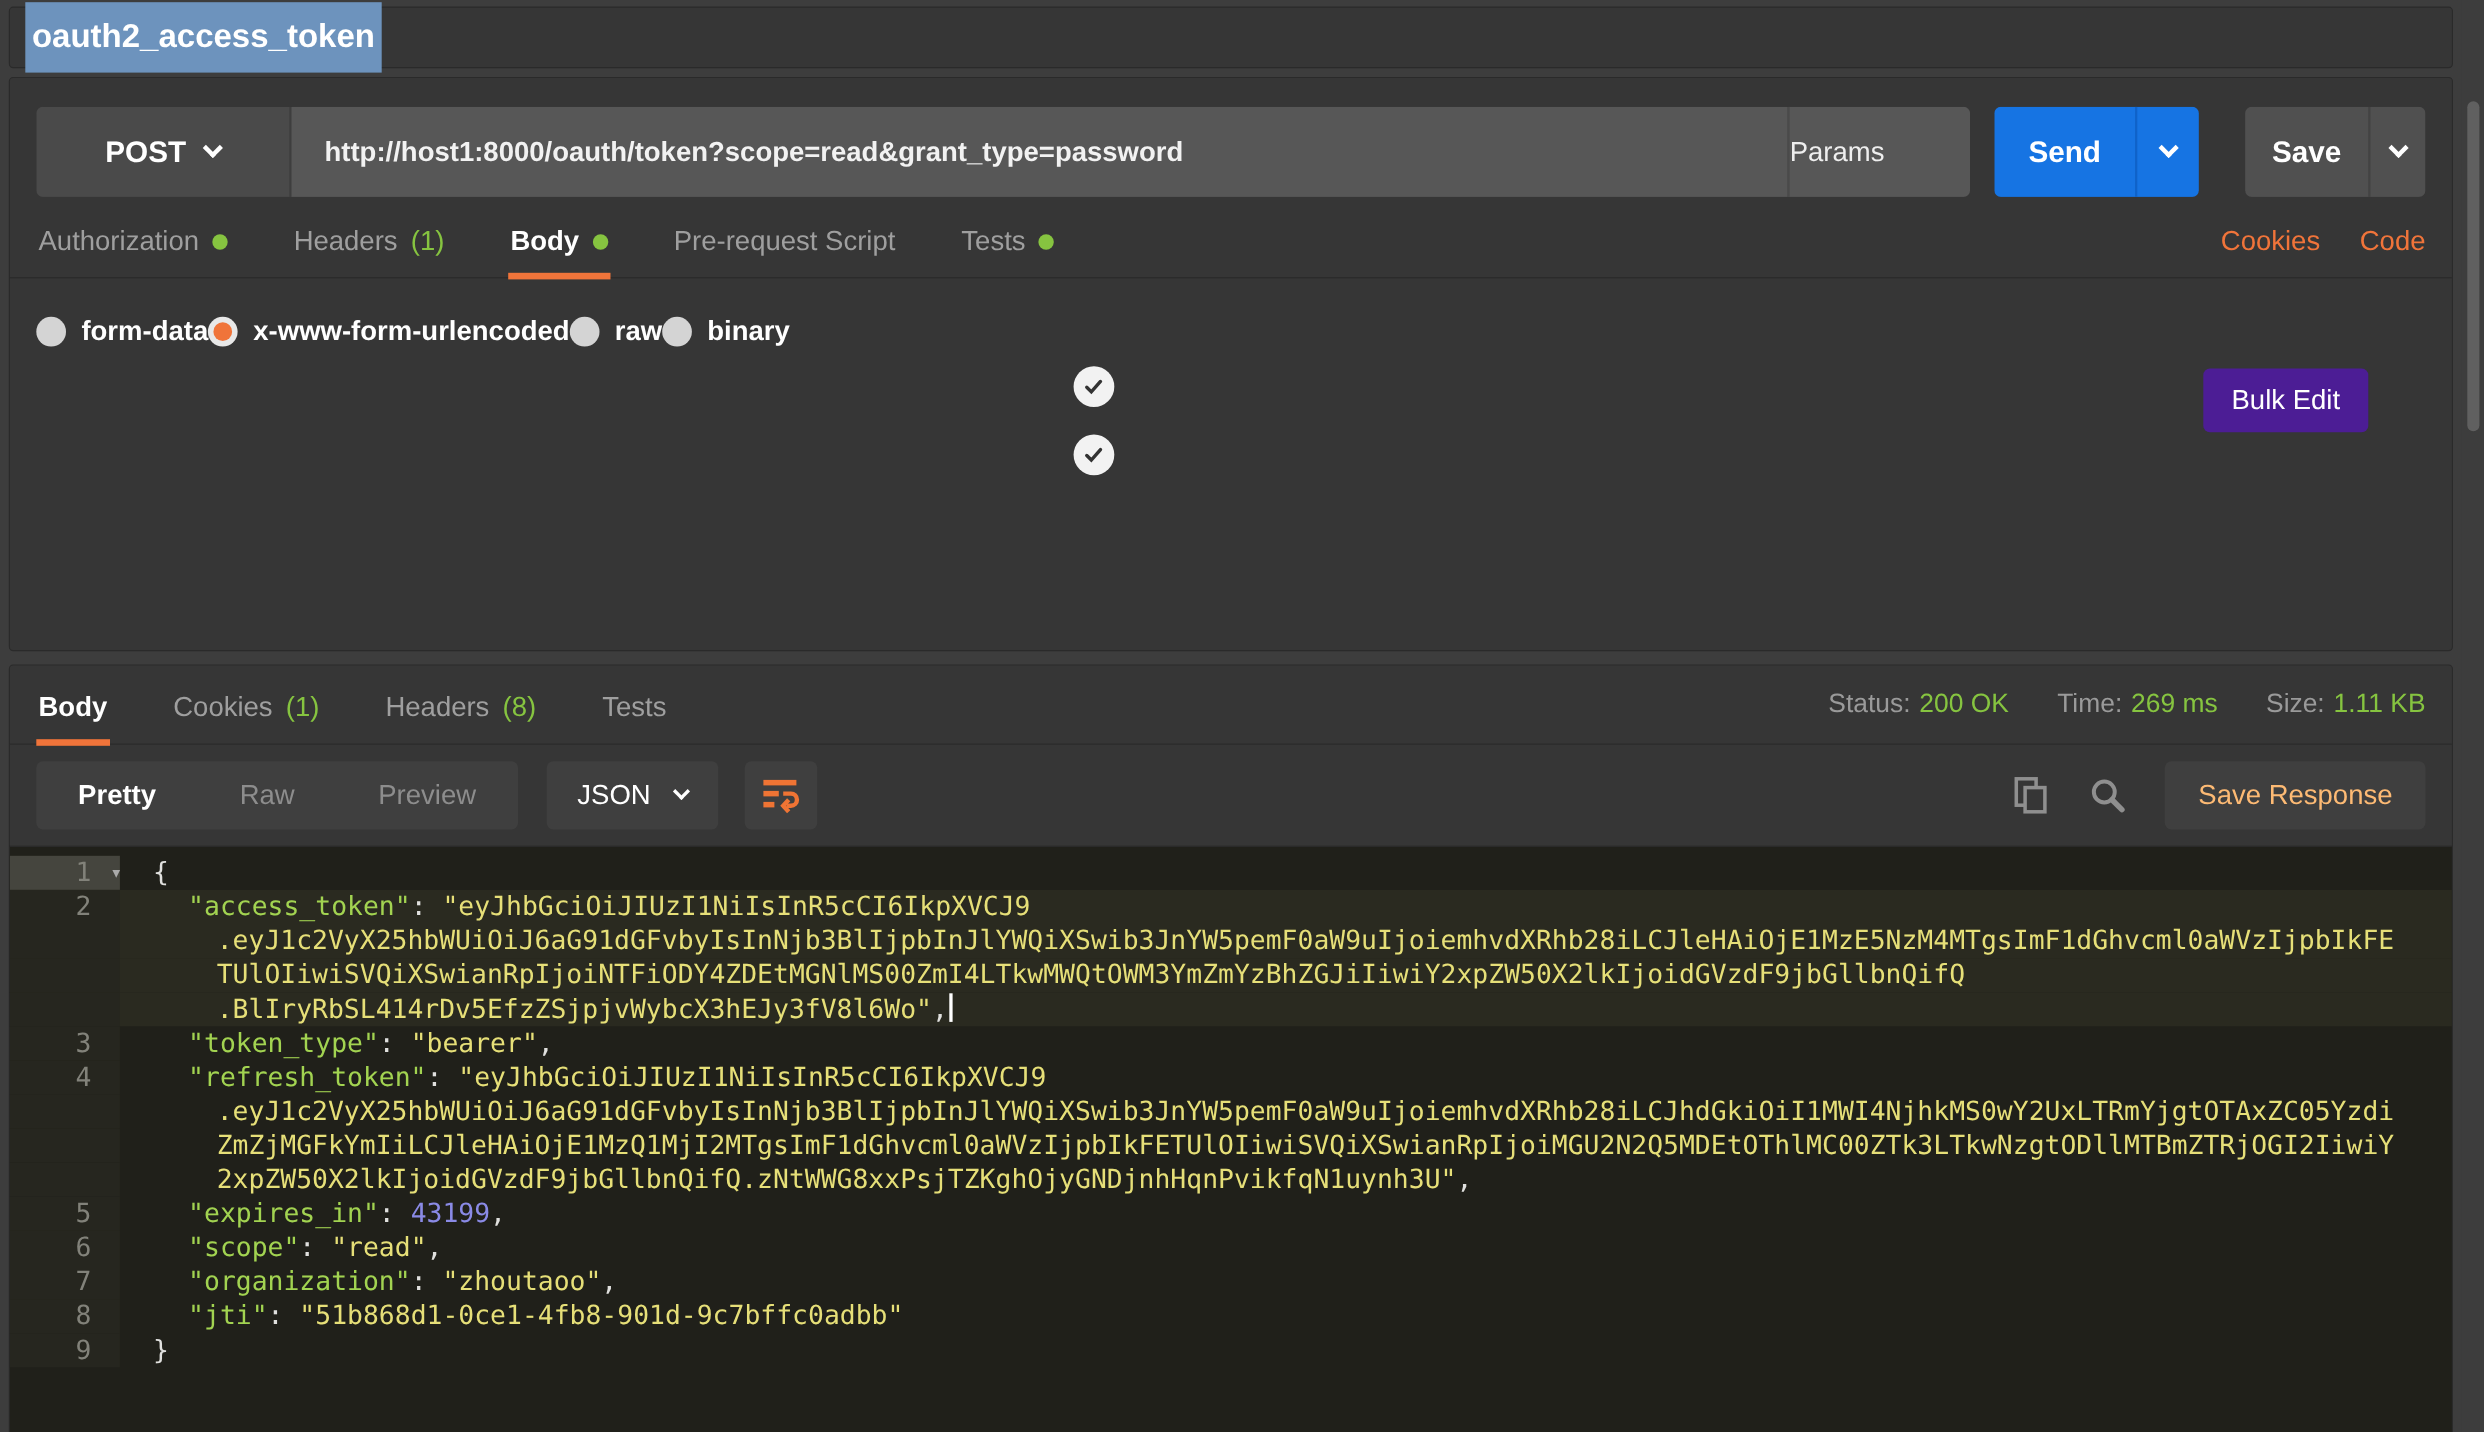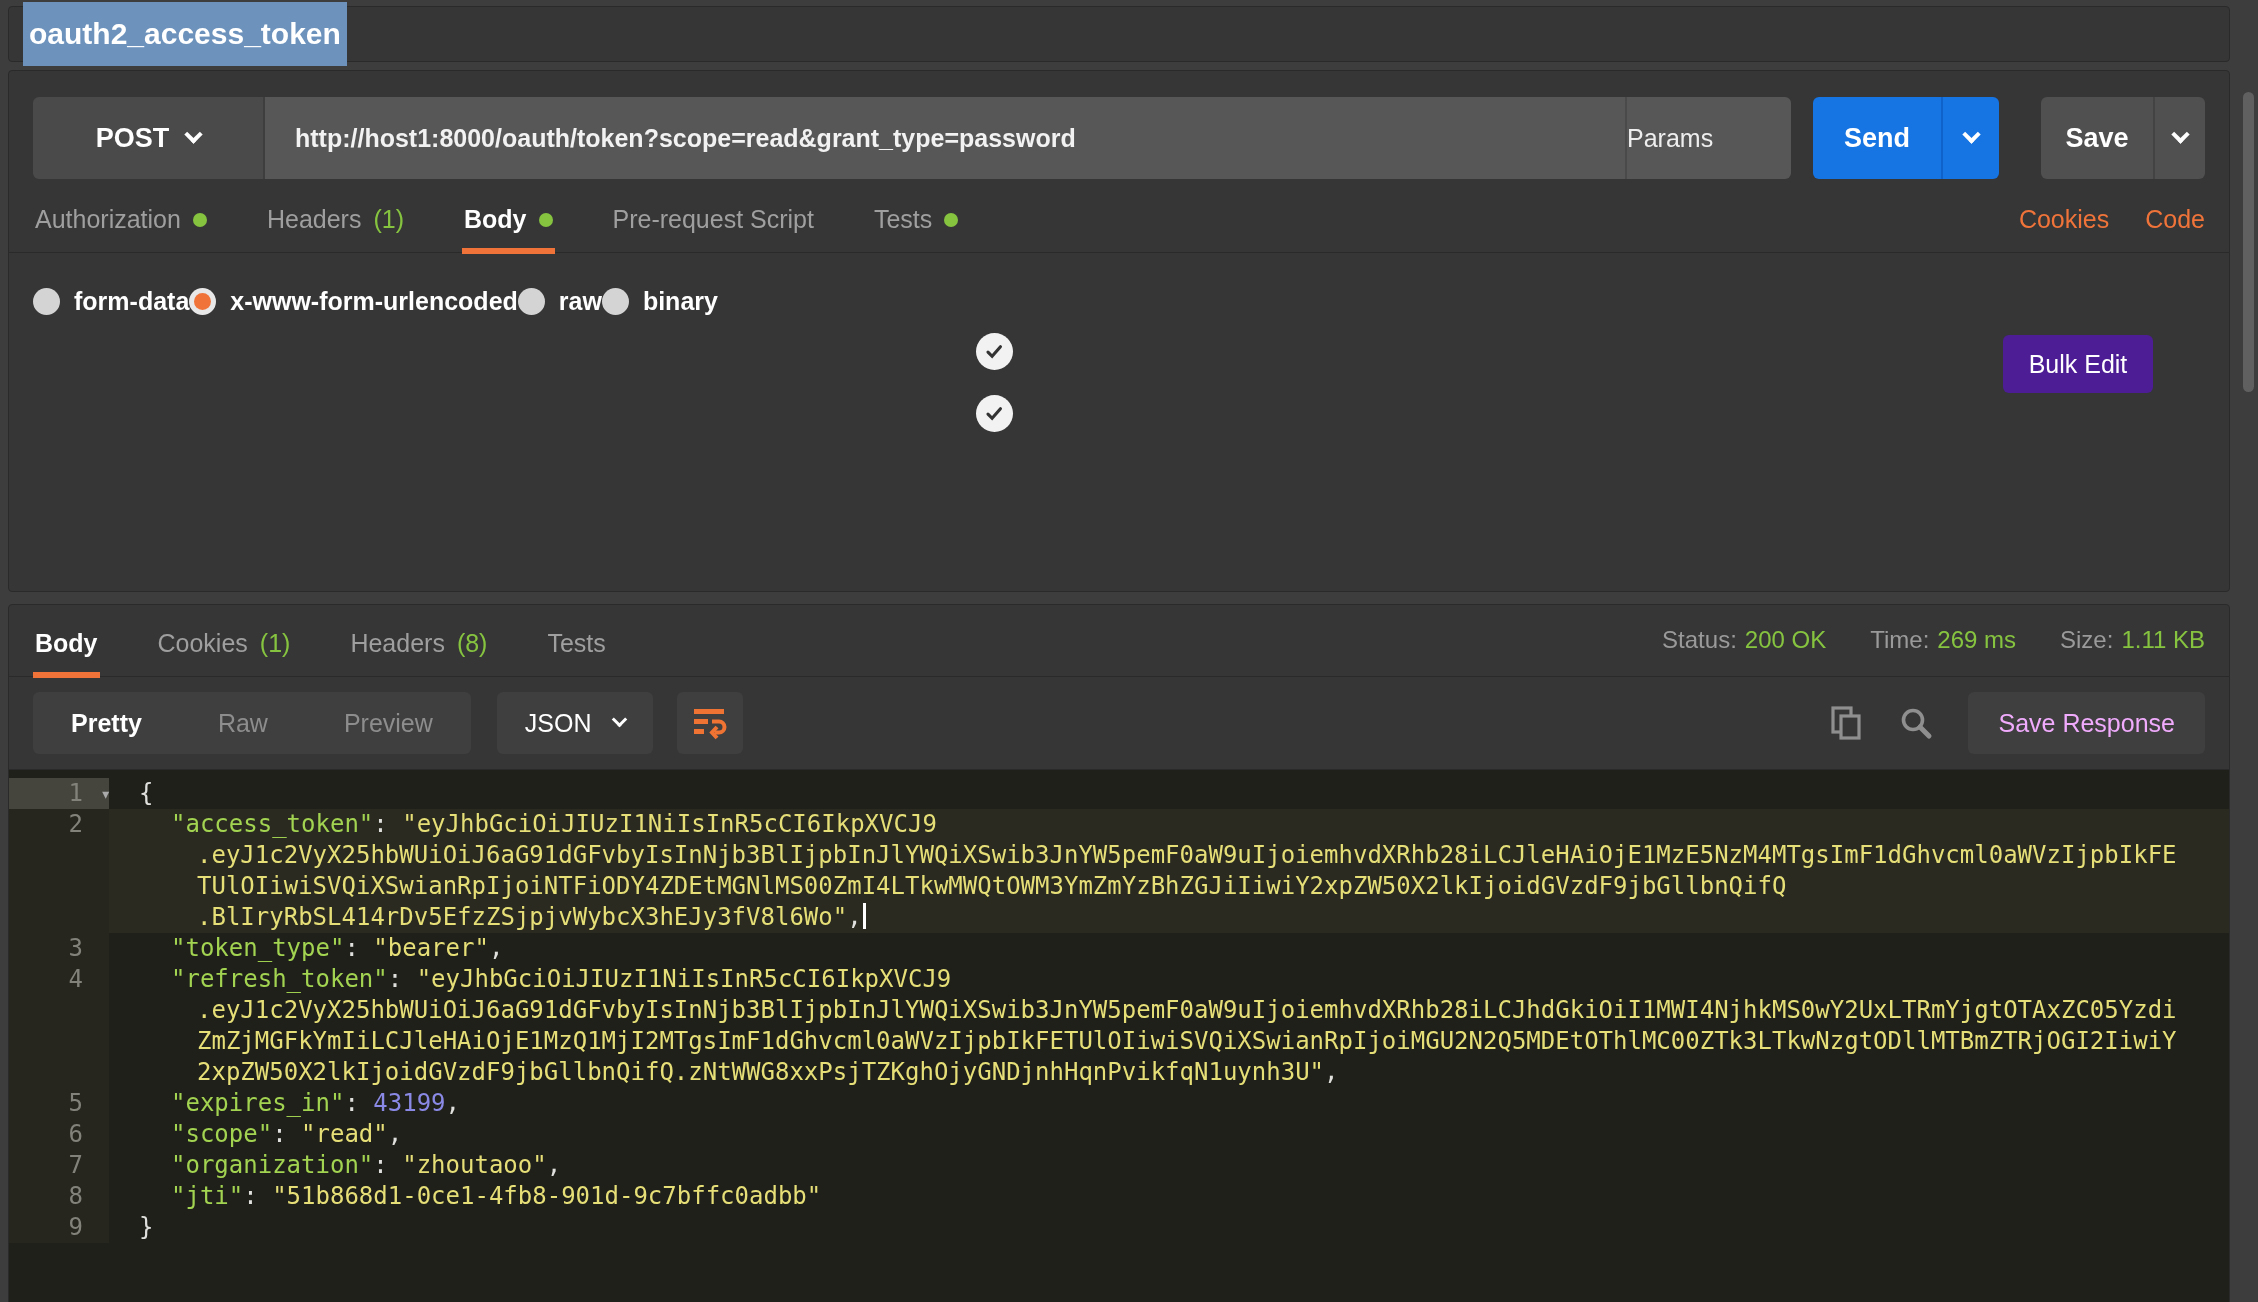--- a/index.html
+++ b/index.html
@@ -94,21 +94,21 @@
   .seg{padding:0 38px;display:flex;align-items:center;font-size:25px;color:#8d8d8d;cursor:pointer;}
   .seg.active{color:#fff;font-weight:bold;}
   .fmt-btn{margin-left:26px;height:62px;background:var(--btn);border-radius:6px;display:flex;
     align-items:center;gap:22px;padding:0 28px;font-size:25px;color:#fff;cursor:pointer;}
   .fmt-btn .chev{border-color:#fff;width:11px;height:11px;border-width:0 3px 3px 0;border-style:solid;}
   .wrap-btn{margin-left:24px;width:66px;height:62px;background:var(--btn);border-radius:6px;
     display:flex;align-items:center;justify-content:center;cursor:pointer;}
   .tool-right{margin-left:auto;display:flex;align-items:center;gap:34px;}
   .tool-ic{color:#8f8f8f;cursor:pointer;display:flex;}
   .save-resp{height:62px;background:var(--btn);border-radius:6px;display:flex;align-items:center;
-    padding:0 30px;font-size:25px;color:#f0abfc;cursor:pointer;justify-content:center;}
+    padding:0 30px;font-size:25px;color:#fdba74;cursor:pointer;justify-content:center;}
 
   
   .editor{flex:1;background:var(--ed-bg);border-top:1px solid var(--border);overflow:hidden;
     font-family:"DejaVu Sans Mono",monospace;font-size:24px;padding-top:8px;}
   .code-row{display:flex;min-height:31px;line-height:31px;}
   .code-row.active{background:var(--ed-active);}
   .gutter{width:100px;flex:none;background:var(--ed-gutter);color:var(--lnum);
     text-align:right;padding-right:16px;user-select:none;position:relative;}
   .code-row.active .gutter{background:var(--ed-gutter);}
   .gutter.fold-cell{background:#45453e;}

